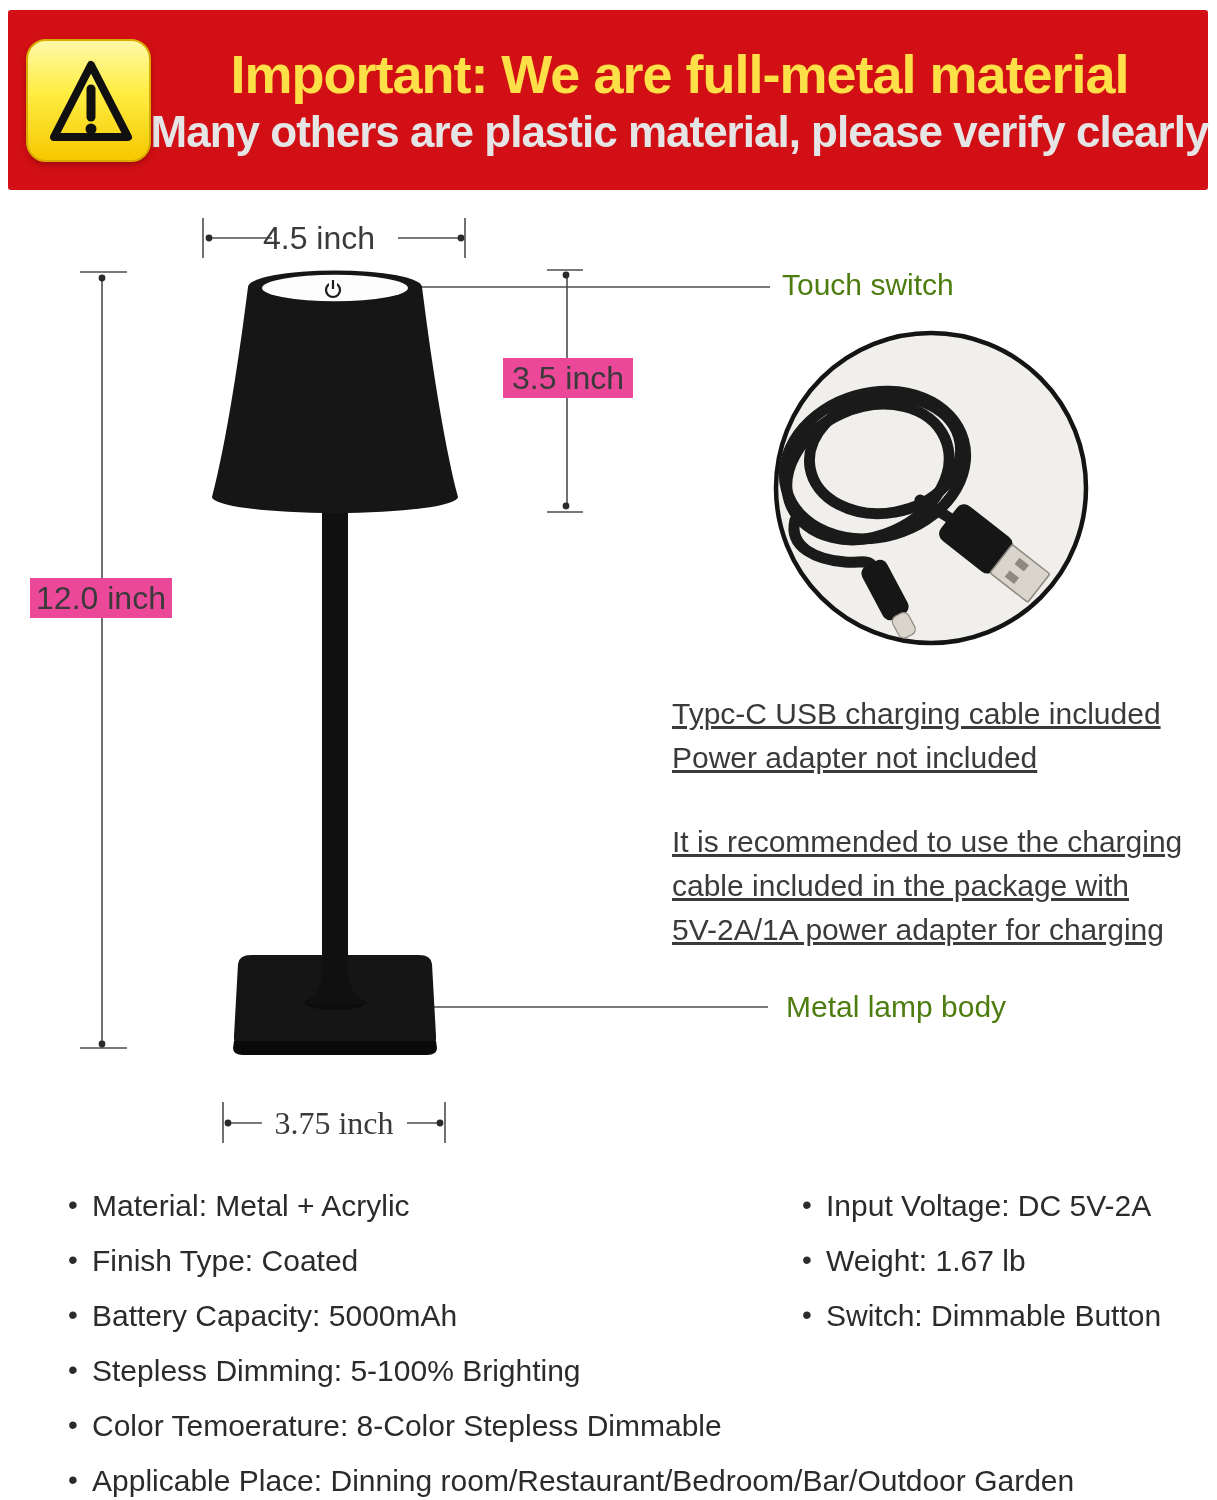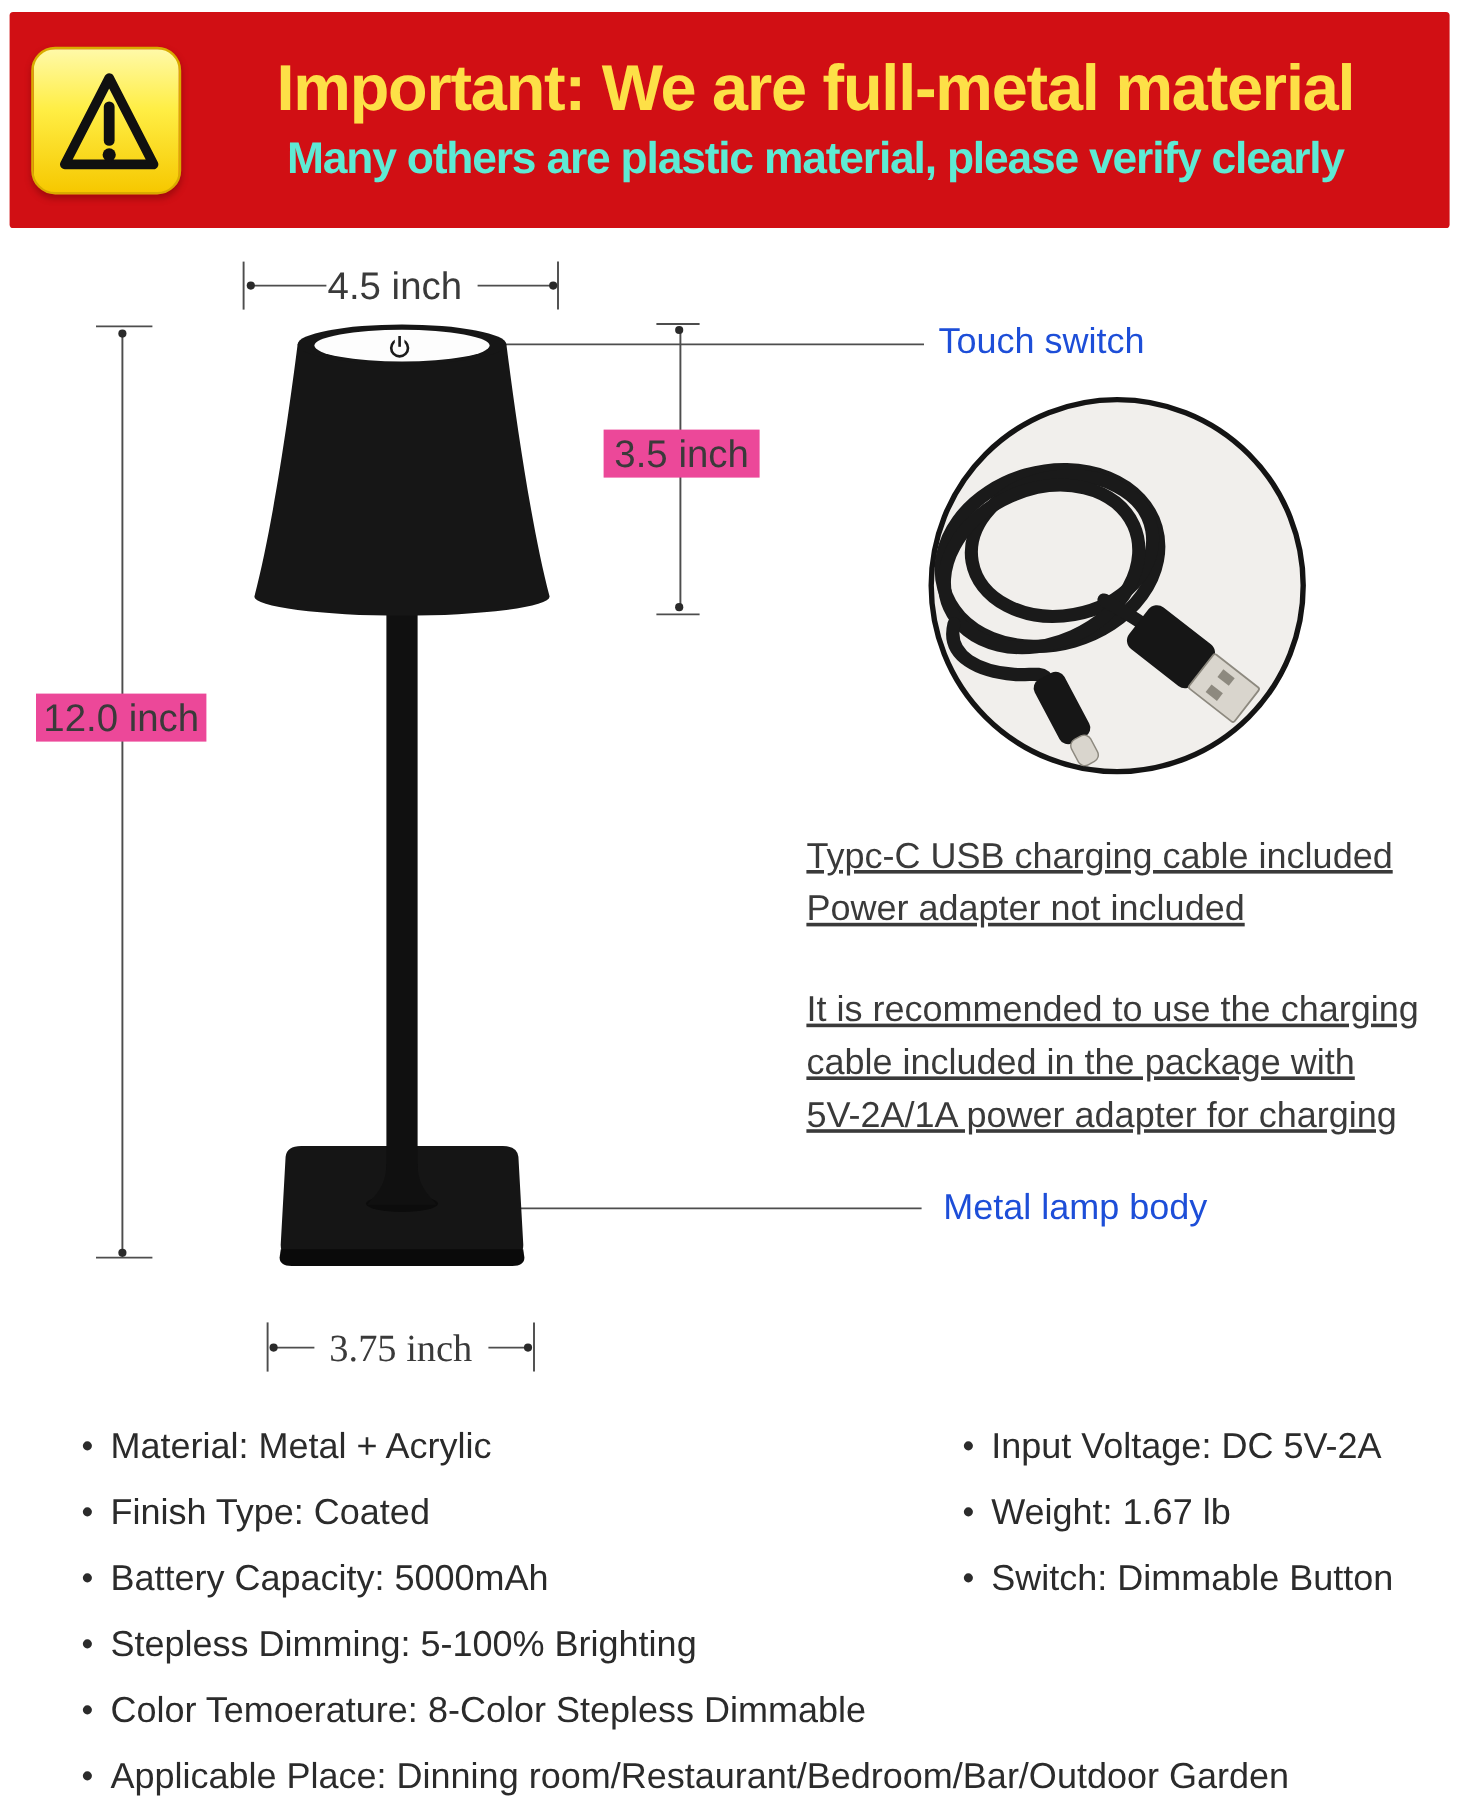--- a/index.html
+++ b/index.html
@@ -25,34 +25,34 @@
   .warn-icon svg{position:absolute;left:0;top:0;}
   .banner-text{
     flex:1 1 auto;display:flex;flex-direction:column;align-items:center;
     justify-content:center;gap:4px;padding:0 14px;min-width:0;
   }
   .banner-title{
     color:#fde047;font-weight:bold;font-size:54px;line-height:60px;
     letter-spacing:-1px;white-space:nowrap;
   }
   .banner-subtitle{
-    color:#5eead4;font-weight:bold;font-size:37px;line-height:48px;
+    color:#e5e5e5;font-weight:bold;font-size:44px;line-height:48px;
     letter-spacing:-1px;white-space:nowrap;
   }
   
   .canvas{position:absolute;left:0;top:0;width:1217px;height:1500px;z-index:1;}
   
   .lbl{
     position:absolute;z-index:2;color:#3a3a3a;font-size:32px;line-height:40px;
     white-space:nowrap;
   }
   .lbl.center{text-align:center;}
   .lbl.masked{background:#ec4899;}
   .callout-lbl{
-    position:absolute;z-index:2;color:#1d4ed8;font-size:30px;line-height:34px;
+    position:absolute;z-index:2;color:#4d7c0f;font-size:30px;line-height:34px;
     white-space:nowrap;
   }
   
   .notes{position:absolute;left:672px;z-index:2;color:#3a3a3a;font-size:30px;text-decoration:underline;}
   .notes p{margin:0;line-height:44px;white-space:nowrap;}
   
   .specs{
     position:absolute;z-index:2;margin:0;padding:0;list-style:none;
     color:#2b2b2b;font-size:30px;
   }
@@ -172,21 +172,21 @@
       <rect x="14" y="-18" width="48" height="36" rx="2" fill="#d9d5cd" stroke="#8d897f" stroke-width="1.5"></rect>
       <rect x="28" y="-12" width="12" height="8" fill="#8d897f"></rect>
       <rect x="28" y="4" width="12" height="8" fill="#8d897f"></rect>
     </g>
     <g transform="translate(885,590) rotate(62)">
       <rect x="-30" y="-14" width="60" height="28" rx="8" fill="#161616"></rect>
       <rect x="28" y="-9" width="24" height="18" rx="6" fill="#d9d5cd" stroke="#8d897f" stroke-width="1.2"></rect>
     </g>
   </svg>
 
-  <div class="lbl center" style="left:229px;top:218px;width:200px;">4.5 inch</div>
+  <div class="lbl center" style="left:219px;top:218px;width:200px;">4.5 inch</div>
   <div class="lbl center masked" style="left:503px;top:358px;width:130px;">3.5 inch</div>
   <div class="lbl center masked" style="left:30px;top:578px;width:142px;">12.0 inch</div>
   <div class="lbl center" style="left:234px;top:1103px;width:200px;font-family:Liberation Serif, serif;">3.75 inch</div>
 
   <div class="callout-lbl" style="left:782px;top:268px;">Touch switch</div>
   <div class="callout-lbl" style="left:786px;top:990px;">Metal lamp body</div>
 
   <div class="notes" style="top:692px;">
     <p>Typc-C USB charging cable included</p>
     <p>Power adapter not included</p>

